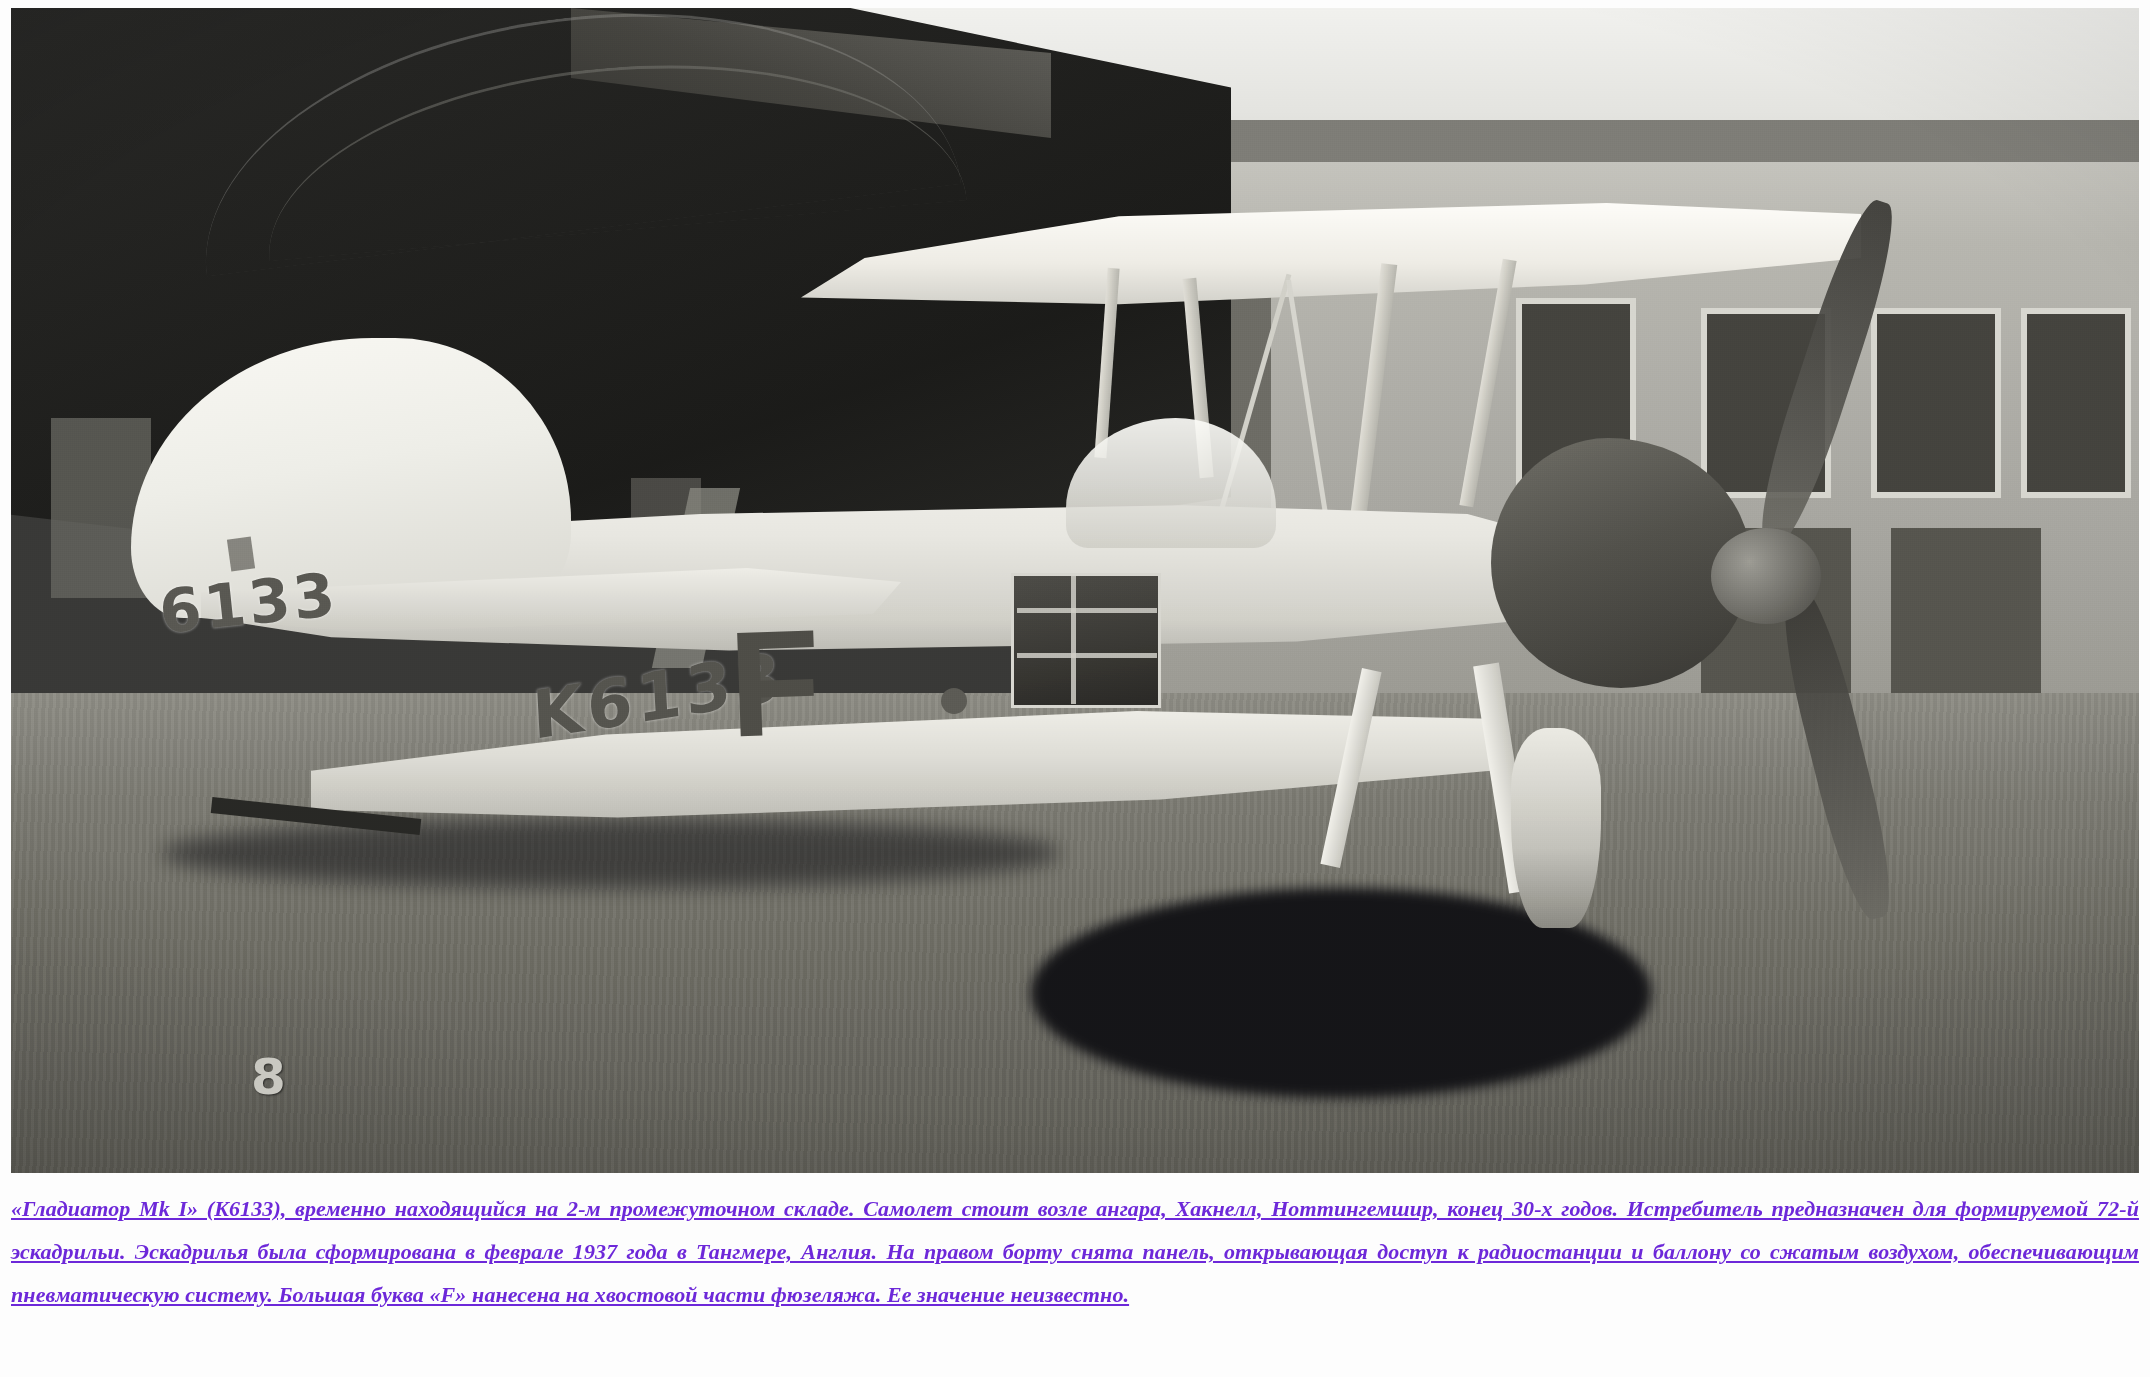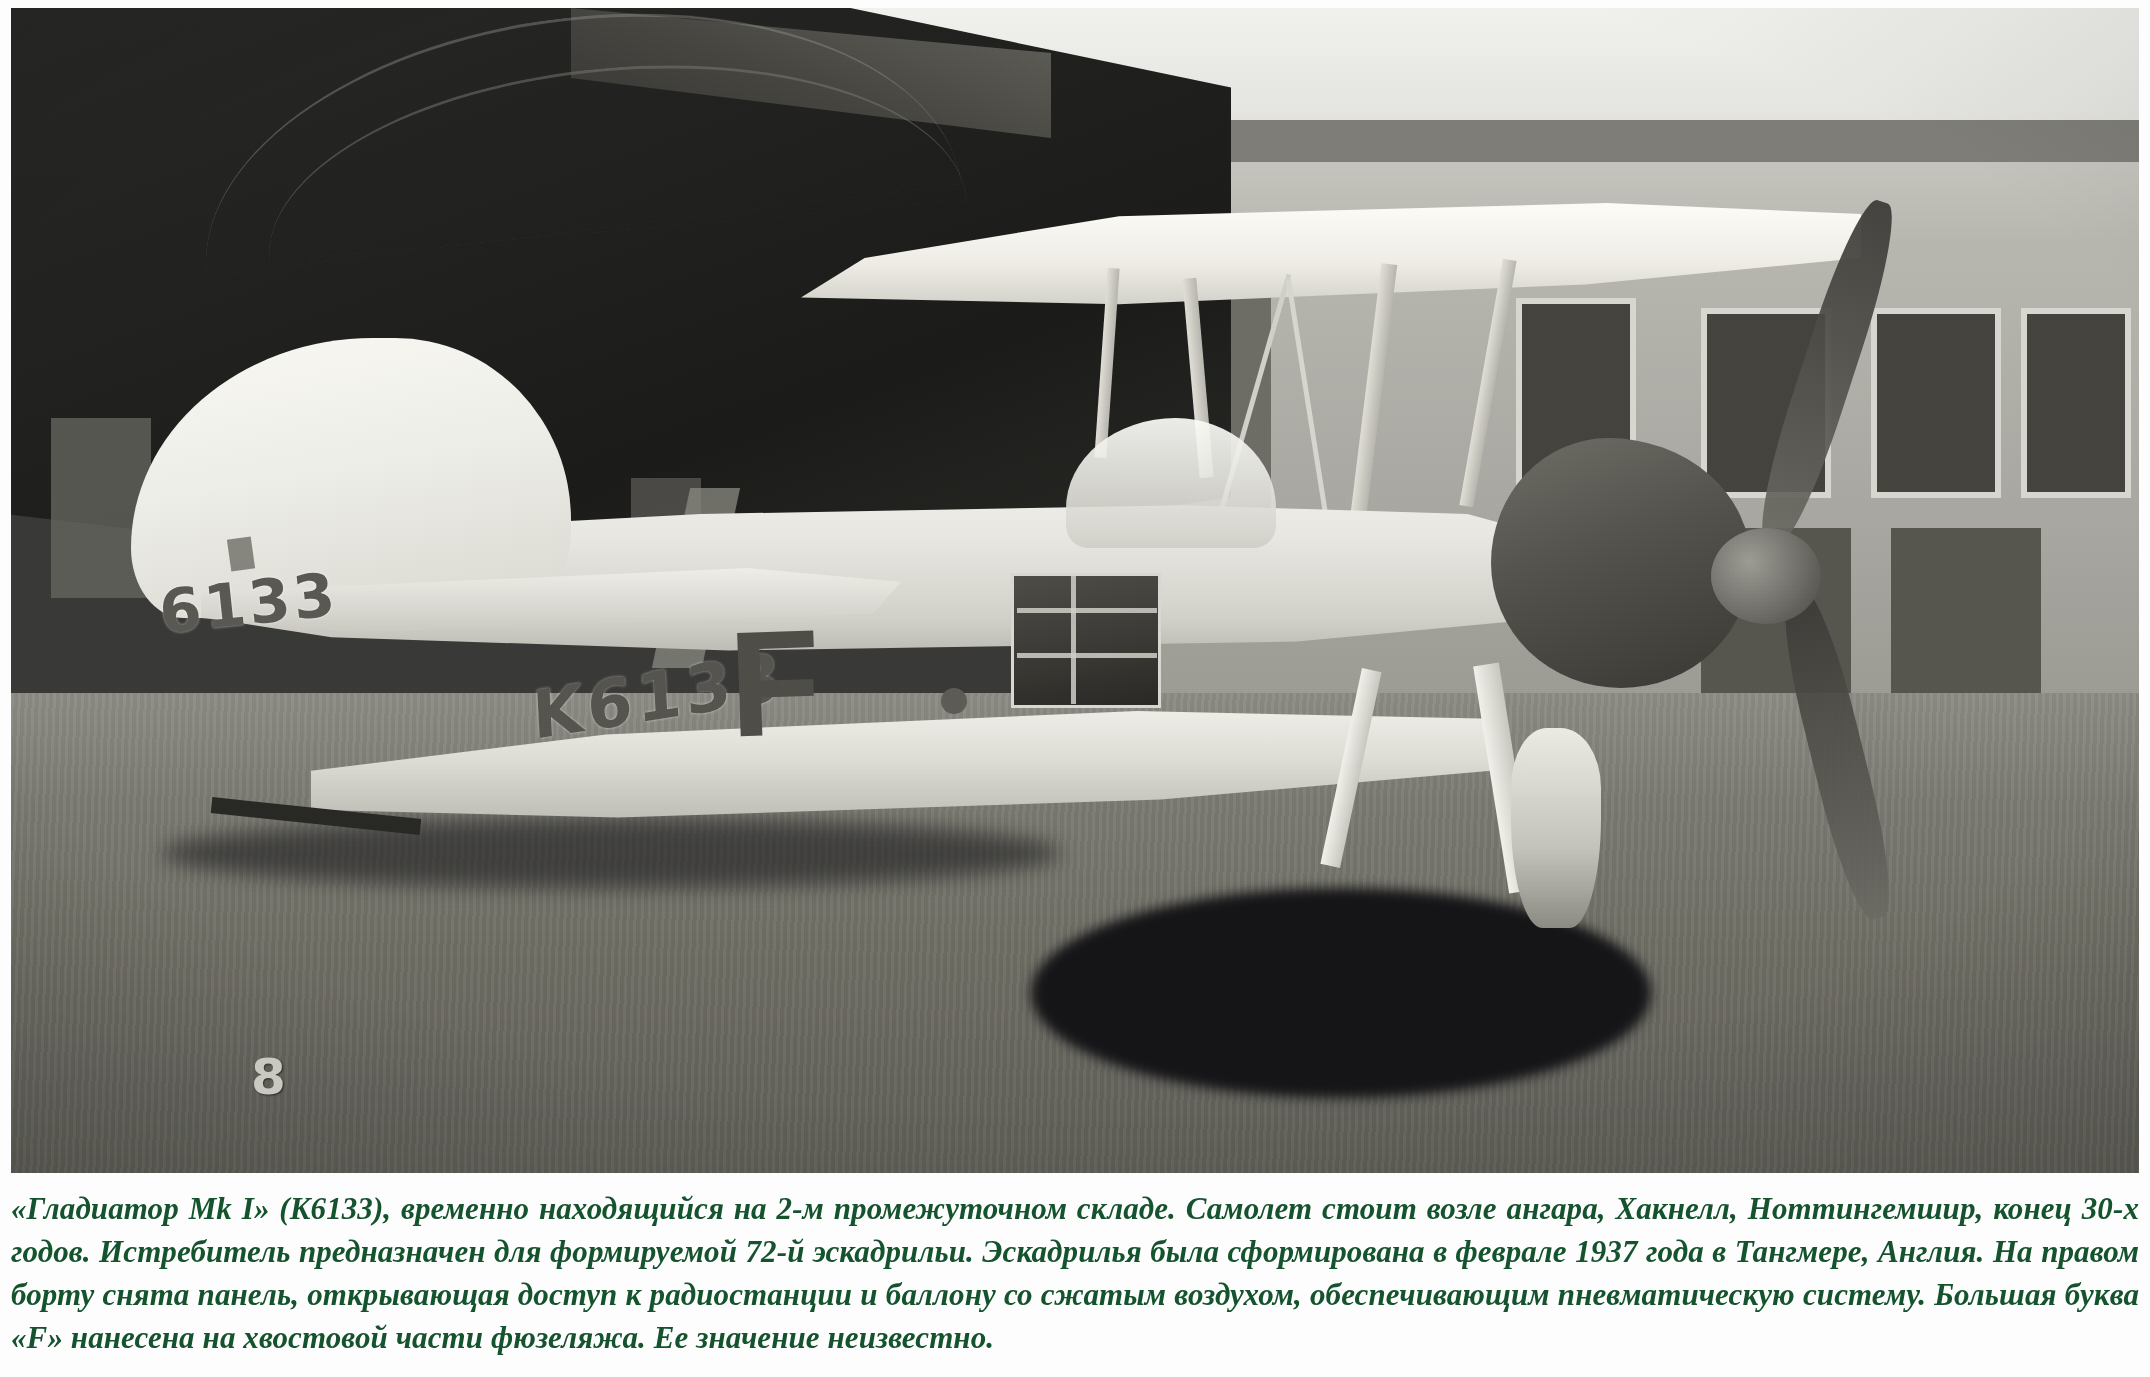--- a/index.html
+++ b/index.html
@@ -304,26 +304,27 @@
     text-shadow: 1px 1px 2px rgba(0,0,0,.55);
   }
 
   
   .caption {
     width: 2128px;
     margin: 14px auto 0 auto;
     font-family: "Liberation Serif", serif;
     font-weight: 700;
     font-style: italic;
-    font-size: 31px;
+    font-size: 22px;
     line-height: 43px;
-    color: #14532d;
+    color: #6d28d9;
     text-align: justify;
     text-justify: inter-word;
     letter-spacing: .1px;
+    text-decoration: underline;
   }
 </style>
 </head>
 <body>
 
 <div class="page">
 
   <div class="photo-frame">
     <div class="photo">
 

